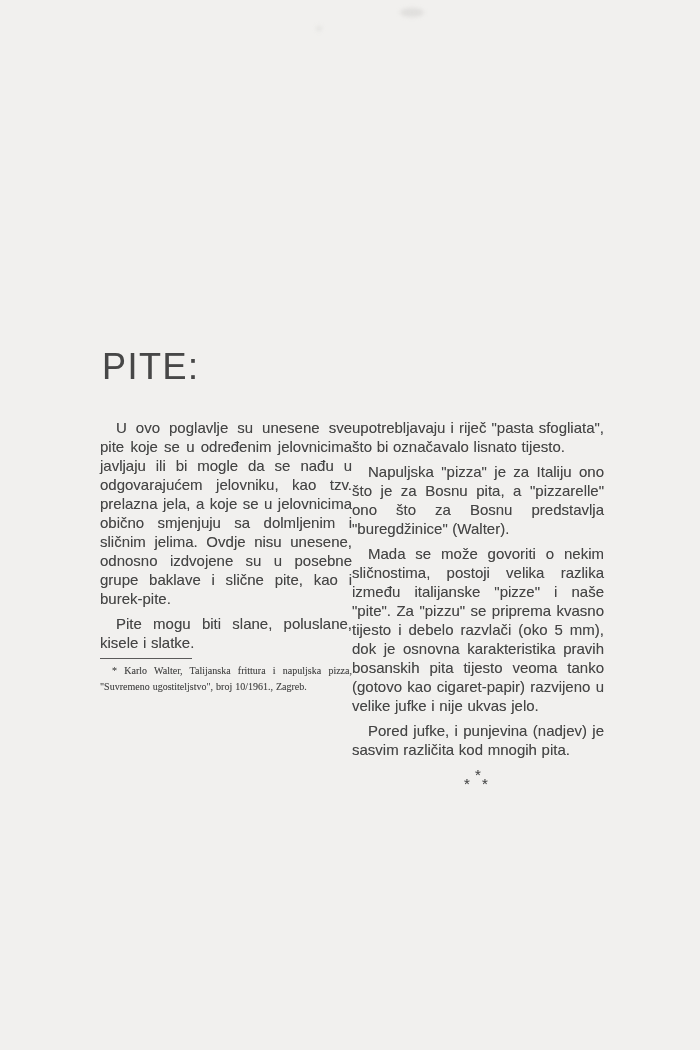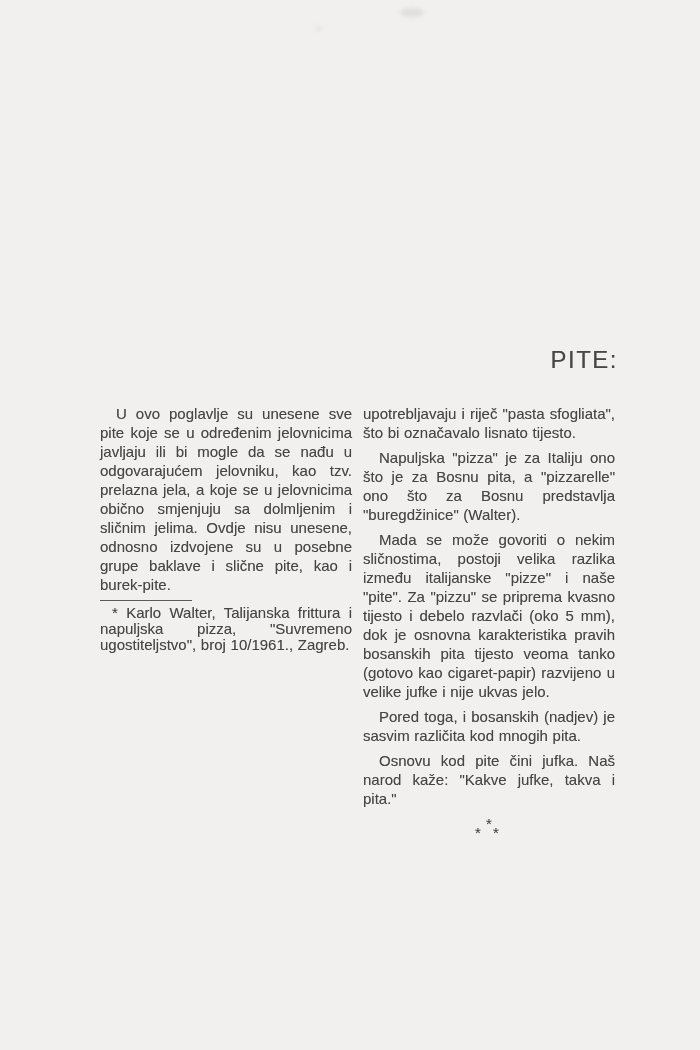--- a/index.html
+++ b/index.html
@@ -24,31 +24,30 @@
   .smudge-a { left: 400px; top: 8px; width: 24px; height: 9px; opacity: .7; }
   .smudge-b { left: 316px; top: 26px; width: 6px; height: 5px; opacity: .6; }
 
   .sheet {
     position: absolute;
     left: 100px;
     top: 346px;
     width: 518px;
   }
   .page-title {
-    font-size: 24px;
+    font-size: 36px;
     font-weight: 400;
     letter-spacing: 1.5px;
     color: #474747;
     margin: 0 0 30px 2px;
     text-shadow: 0 0 0.6px rgba(70,70,70,.45);
-    text-align: right;
   }
   .columns {
     display: flex;
-    gap: 11px;
+    gap: 0;
   }
   .col {
     width: 252px;
     flex: 0 0 252px;
   }
   .col p {
     margin: 0 0 6px 0;
     font-size: 15px;
     line-height: 19px;
     text-align: justify;
@@ -59,24 +58,25 @@
   .col p.noindent { text-indent: 0; }
 
   .footnote { margin-top: 4px; }
   .fn-rule {
     width: 92px;
     height: 1px;
     background: #5a5a5a;
     margin: 0 0 4px 0;
   }
   .footnote p {
-    font-size: 15px;
+    font-size: 10px;
     line-height: 16px;
     text-indent: 12px;
     margin: 0;
+    font-family: Liberation Serif, serif;
   }
 
   .asterism {
     text-align: center;
     padding: 5px 0 9px 0;
     font-size: 15px;
     color: #4a4a4a;
   }
   .asterism span {
     display: block;
@@ -91,33 +91,33 @@
 <div class="scan-noise smudge-a"></div>
 <div class="scan-noise smudge-b"></div>
 
 <div class="sheet">
   <h1 class="page-title">PITE:</h1>
 
   <div class="columns">
 
     <div class="col">
       <p class="indent">U ovo poglavlje su unesene sve pite koje se u određenim jelovnicima javljaju ili bi mogle da se nađu u odgovarajućem jelovniku, kao tzv. prelazna jela, a koje se u jelovnicima obično smjenjuju sa dolmljenim i sličnim jelima. Ovdje nisu unesene, odnosno izdvojene su u posebne grupe baklave i slične pite, kao i burek-pite.</p>
+      <p class="indent">Pite mogu biti slane, poluslane, kisele i slatke.</p>
 
       <div class="footnote">
         <div class="fn-rule"></div>
         <p>* Karlo Walter, Talijanska frittura i napuljska pizza, "Suvremeno ugostiteljstvo", broj 10/1961., Zagreb.</p>
       </div>
     </div>
 
     <div class="col">
       <p class="noindent">upotrebljavaju i riječ "pasta sfogliata", što bi označavalo lisnato tijesto.</p>
       <p class="indent">Napuljska "pizza" je za Italiju ono što je za Bosnu pita, a "pizzarelle" ono što za Bosnu predstavlja "buregdžinice" (Walter).</p>
       <p class="indent">Mada se može govoriti o nekim sličnostima, postoji velika razlika između italijanske "pizze" i naše "pite". Za "pizzu" se priprema kvasno tijesto i debelo razvlači (oko 5 mm), dok je osnovna karakteristika pravih bosanskih pita tijesto veoma tanko (gotovo kao cigaret-papir) razvijeno u velike jufke i nije ukvas jelo.</p>
-      <p class="indent">Pored toga, i bosanskih (nadjev) je sasvim različita kod mnogih pita.</p>
-      <p class="indent">Osnovu kod pite čini jufka. Naš narod kaže: "Kakve jufke, takva i pita."</p>
+      <p class="indent">Pored jufke, i punjevina (nadjev) je sasvim različita kod mnogih pita.</p>
 
       <div class="asterism">
         <span class="ast-top">*</span>
         <span class="ast-bottom">* *</span>
       </div>
 
     </div>
 
   </div>
 </div>

